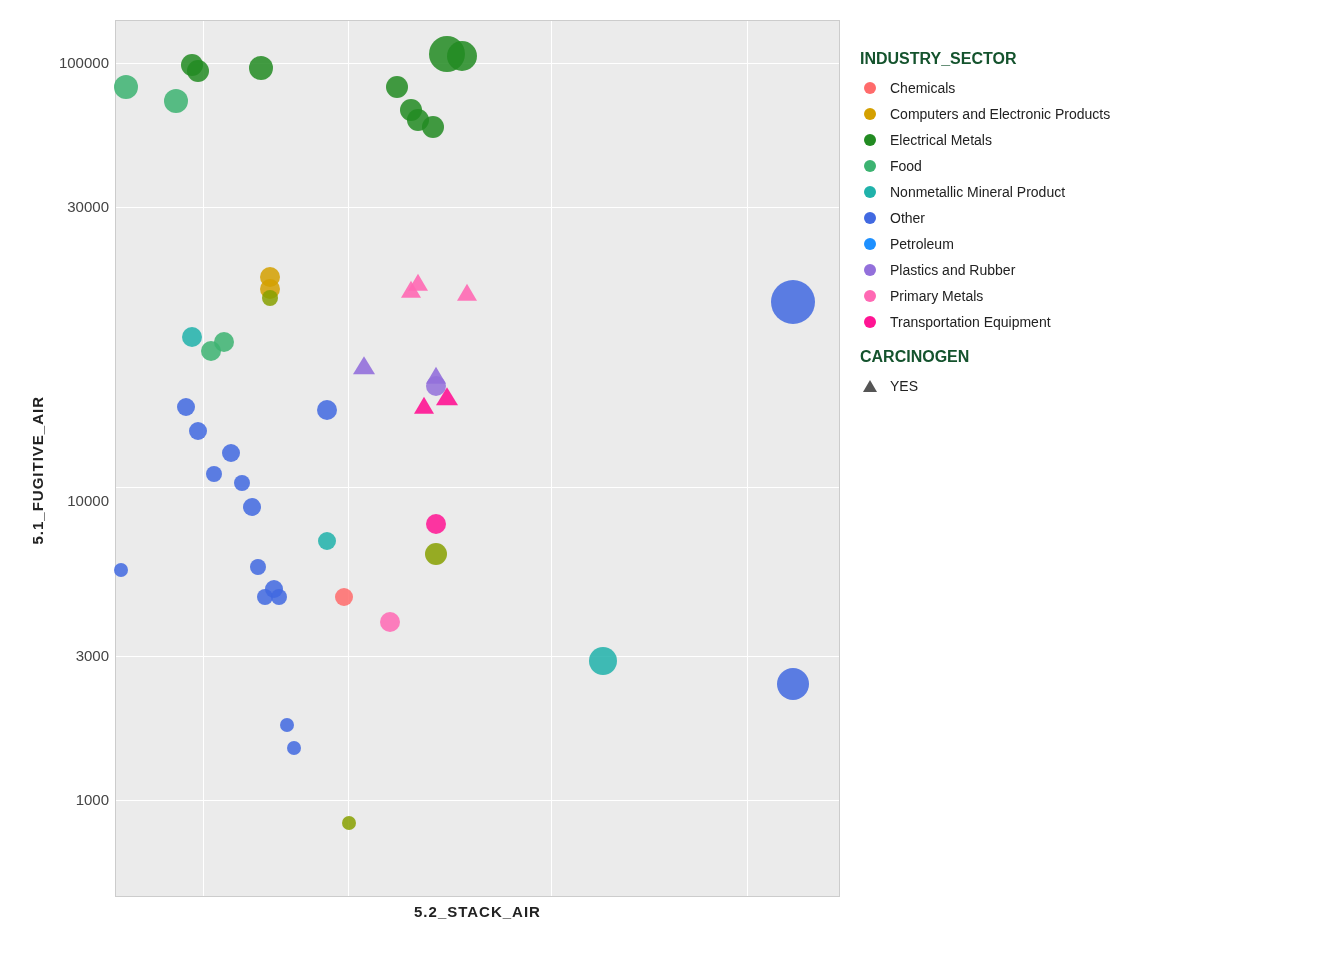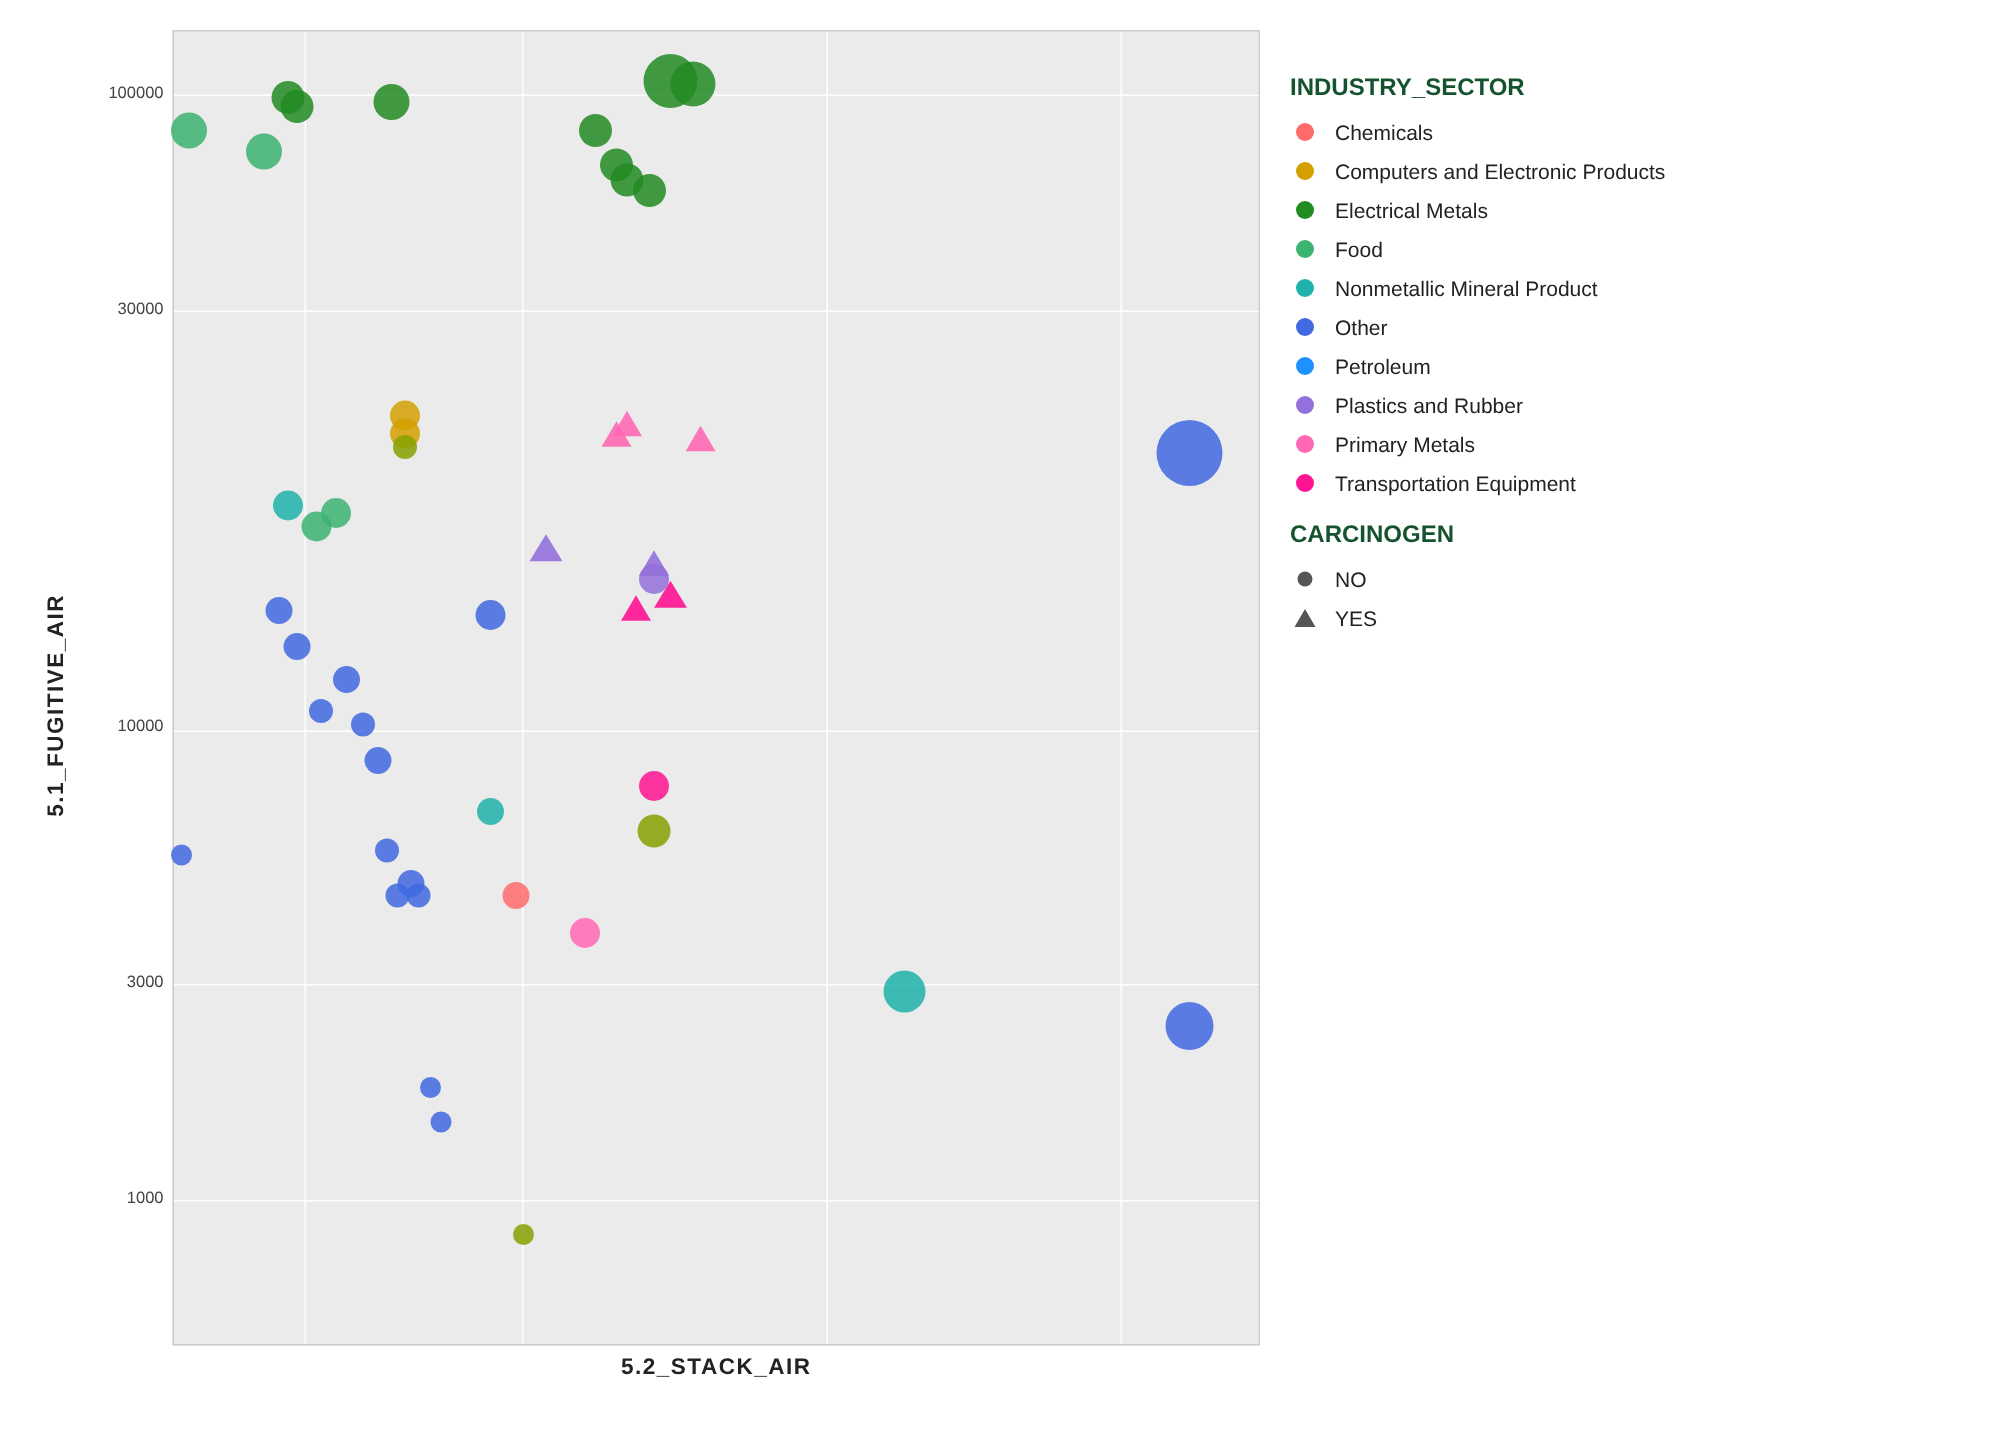--- a/index.html
+++ b/index.html
@@ -68,21 +68,21 @@
     }
     .grid-line-v {
       position: absolute;
       top: 0; bottom: 0;
       width: 1px;
       background: #ffffff;
     }
     .y-tick-label {
       position: absolute;
       right: 6px;
-      font-size: 11px;
+      font-size: 15px;
       color: #444;
       transform: translateY(-50%);
     }
     .y-axis {
       position: relative;
       width: 55px;
       height: 100%;
     }
     .x-axis {
       position: relative;
@@ -145,21 +145,21 @@
       <div class="y-axis-label-container">
         <span class="plot-title-y">5.1_FUGITIVE_AIR</span>
       </div>
 
       <div class="chart-and-xaxis">
         <div style="display:flex;flex-direction:row;flex:1;min-height:0;">
 
           <div class="y-axis" id="y-axis" style="position: relative;">
               <span class="y-tick-label" style="top: 779.24px;">1000</span>
               <span class="y-tick-label" style="top: 635.25px;">3000</span>
-              <span class="y-tick-label" style="top: 464px;">10000</span>
+              <span class="y-tick-label" style="top: 480px;">10000</span>
               <span class="y-tick-label" style="top: 186.34px;">30000</span>
               <span class="y-tick-label" style="top: 42.35px;">100000</span>
             </div>
 
           <div class="chart-body" id="chart-body">
 
           <div class="grid-line-h" style="top: 779.24px;"></div>
               <div class="grid-line-h" style="top: 635.25px;"></div>
               <div class="grid-line-h" style="top: 465.85px;"></div>
               <div class="grid-line-h" style="top: 186.34px;"></div>
@@ -287,25 +287,19 @@
             <div style="width: 12px; height: 12px; border-radius: 50%; background: rgb(255, 20, 147);"></div>
           </div>
           <span>Transportation Equipment</span>
         </div>
       </div>
     <div class="legend-divider"></div>
     <div class="legend-section-title">CARCINOGEN</div>
     <div id="legend-carcinogen-items">
         <div class="legend-item">
           <div class="legend-symbol">
-            <div style="width: 10px; height: 10px; border-radius: 50%; background: rgb(85, 85, 85);"></div>
-          </div>
-          <span>NO</span>
-        </div>
-        <div class="legend-item">
-          <div class="legend-symbol">
             <div style="width: 0px; height: 0px; border-left: 7px solid transparent; border-right: 7px solid transparent; border-bottom: 12px solid rgb(85, 85, 85);"></div>
           </div>
           <span>YES</span>
         </div>
       </div>
   </div>
 </div>
 
 </body></html>

